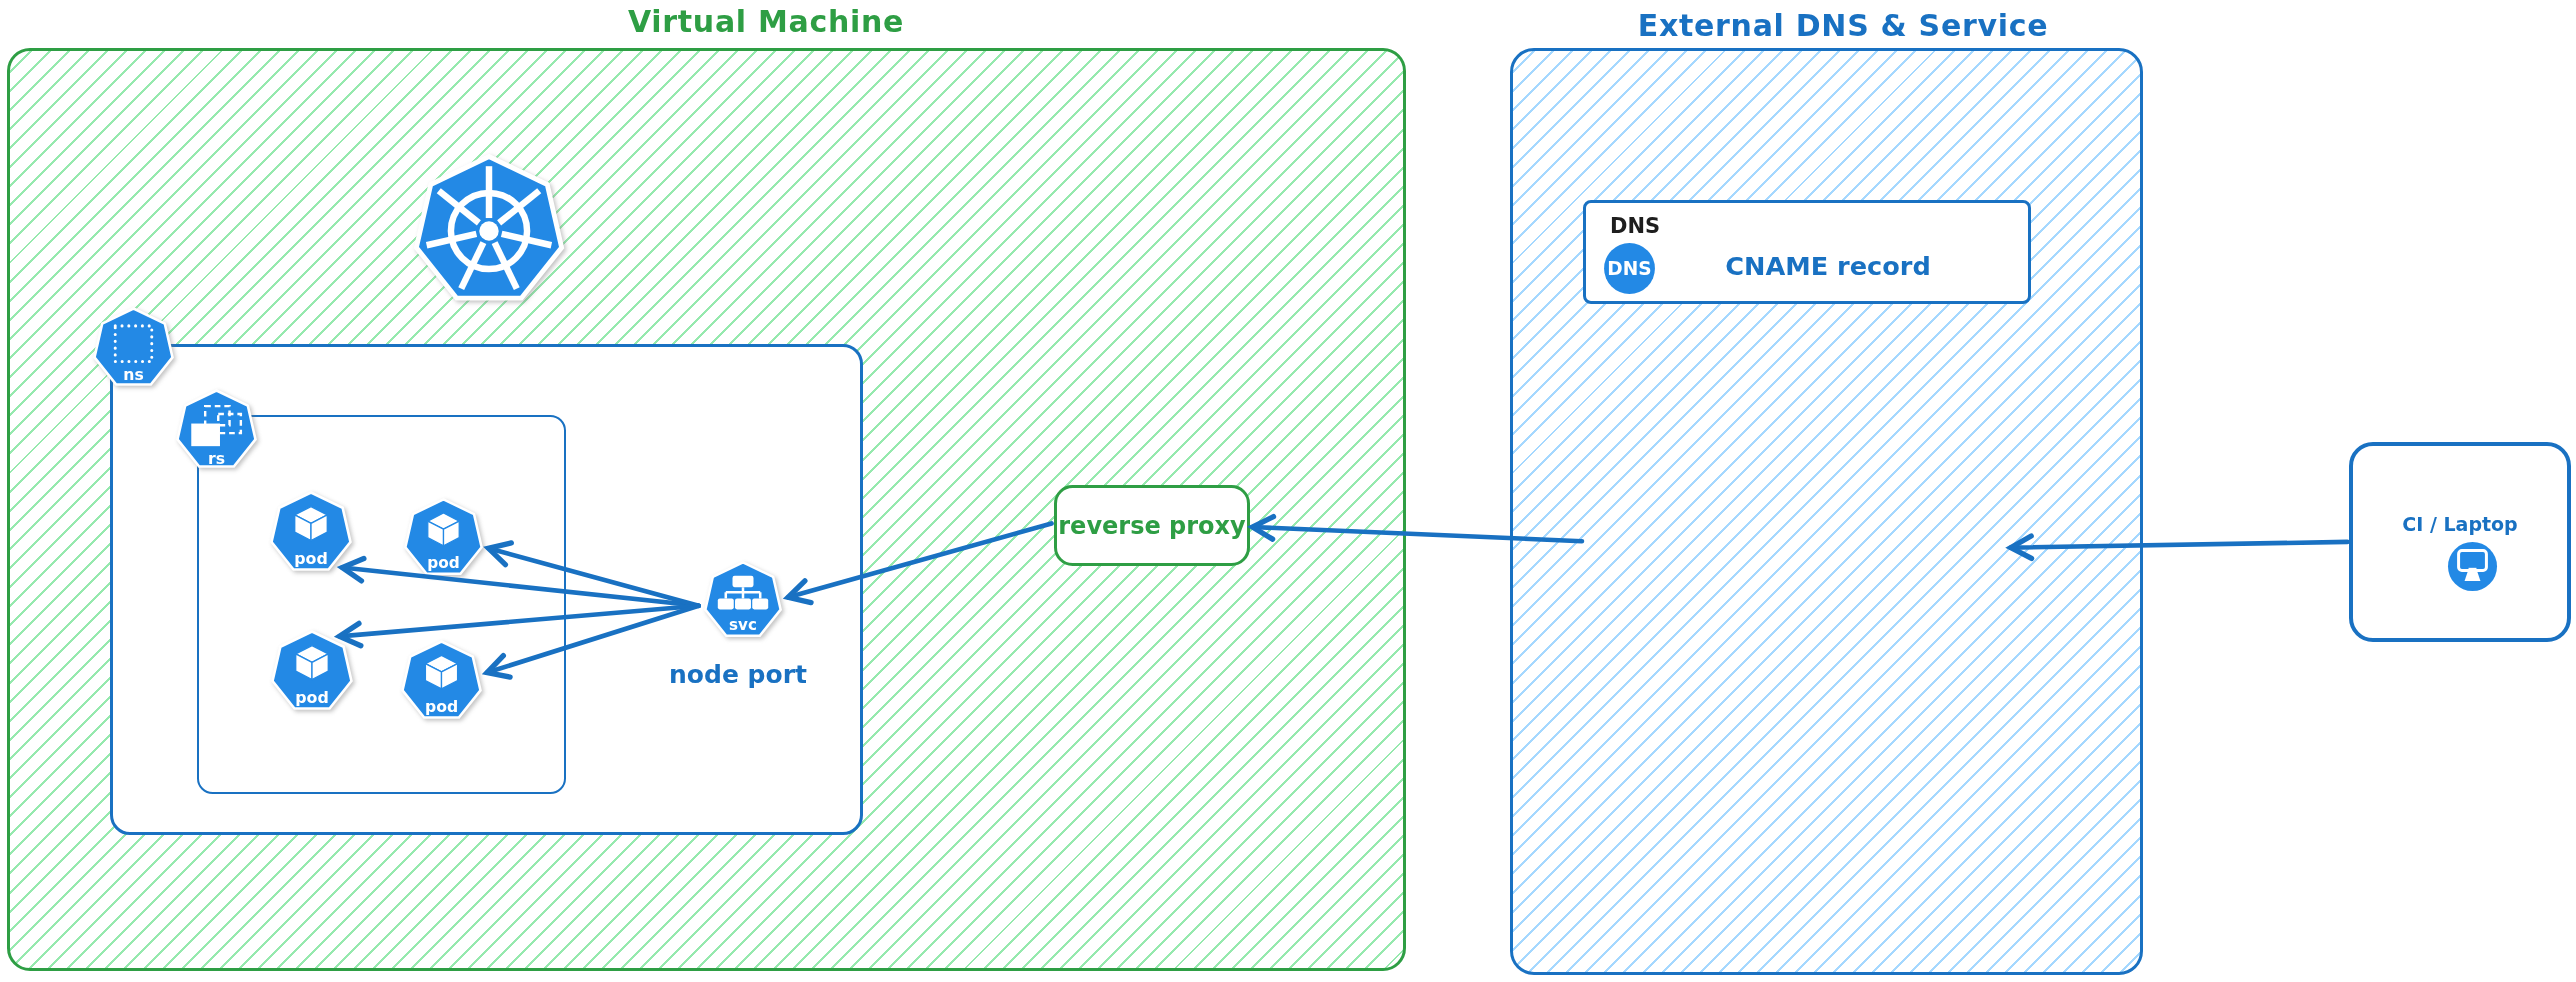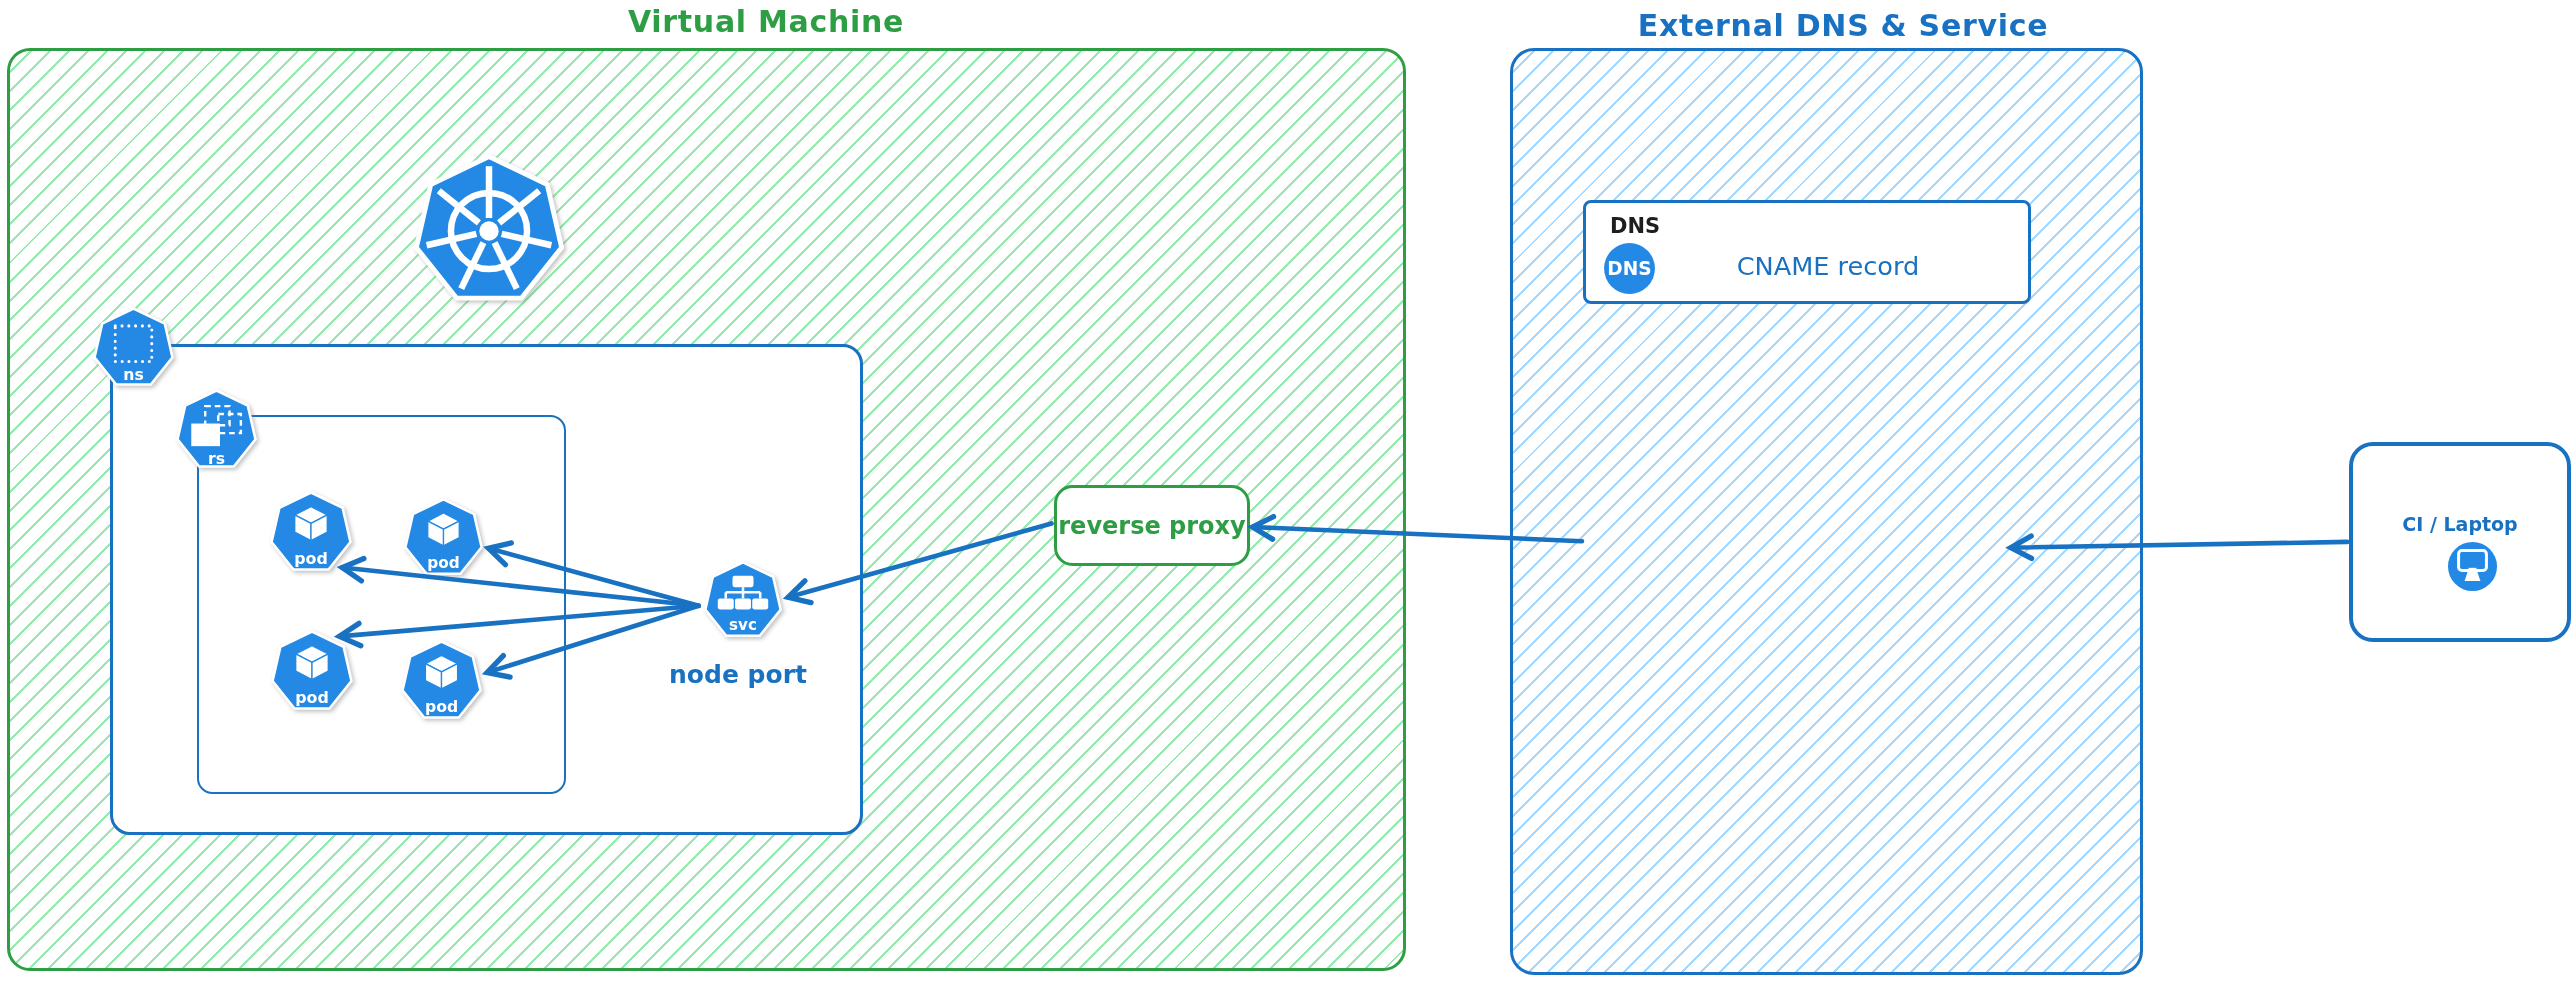--- a/index.html
+++ b/index.html
@@ -48,21 +48,21 @@
   }
   .rp-text{color:var(--green);font-size:24px;font-weight:600;white-space:nowrap;}
 
   .dns-box{left:1583px;top:200px;width:448px;height:104px;border:3.6px solid var(--blue);border-radius:8px;}
   .dns-tag{position:absolute;left:24px;top:11.4px;color:var(--ink);font-size:21px;font-weight:600;}
   .dns-circle{position:absolute;left:16.3px;top:38px;width:55px;height:55px;}
   .dns-circle circle{fill:var(--icon-blue);}
   .dns-circle text{fill:#fff;font-size:27px;font-weight:bold;text-anchor:middle;font-family:"DejaVu Sans",sans-serif;}
   .cname-text{
     position:absolute;left:85px;right:43px;top:48px;text-align:center;
-    color:var(--blue);font-size:25.6px;font-weight:400;white-space:nowrap;
+    color:var(--blue);font-size:25.6px;font-weight:700;white-space:nowrap;
   }
 
   .worker-box{
     left:1582px;top:490px;width:422px;height:94px;
     border:3.6px solid var(--blue);border-radius:24px;
     display:flex;align-items:center;justify-content:center;
   }
   .worker-text{color:var(--blue);font-size:27px;font-weight:600;white-space:nowrap;}
 
   .ci-box{left:2349px;top:442px;width:222px;height:200px;border:4.3px solid var(--blue);border-radius:24px;}

